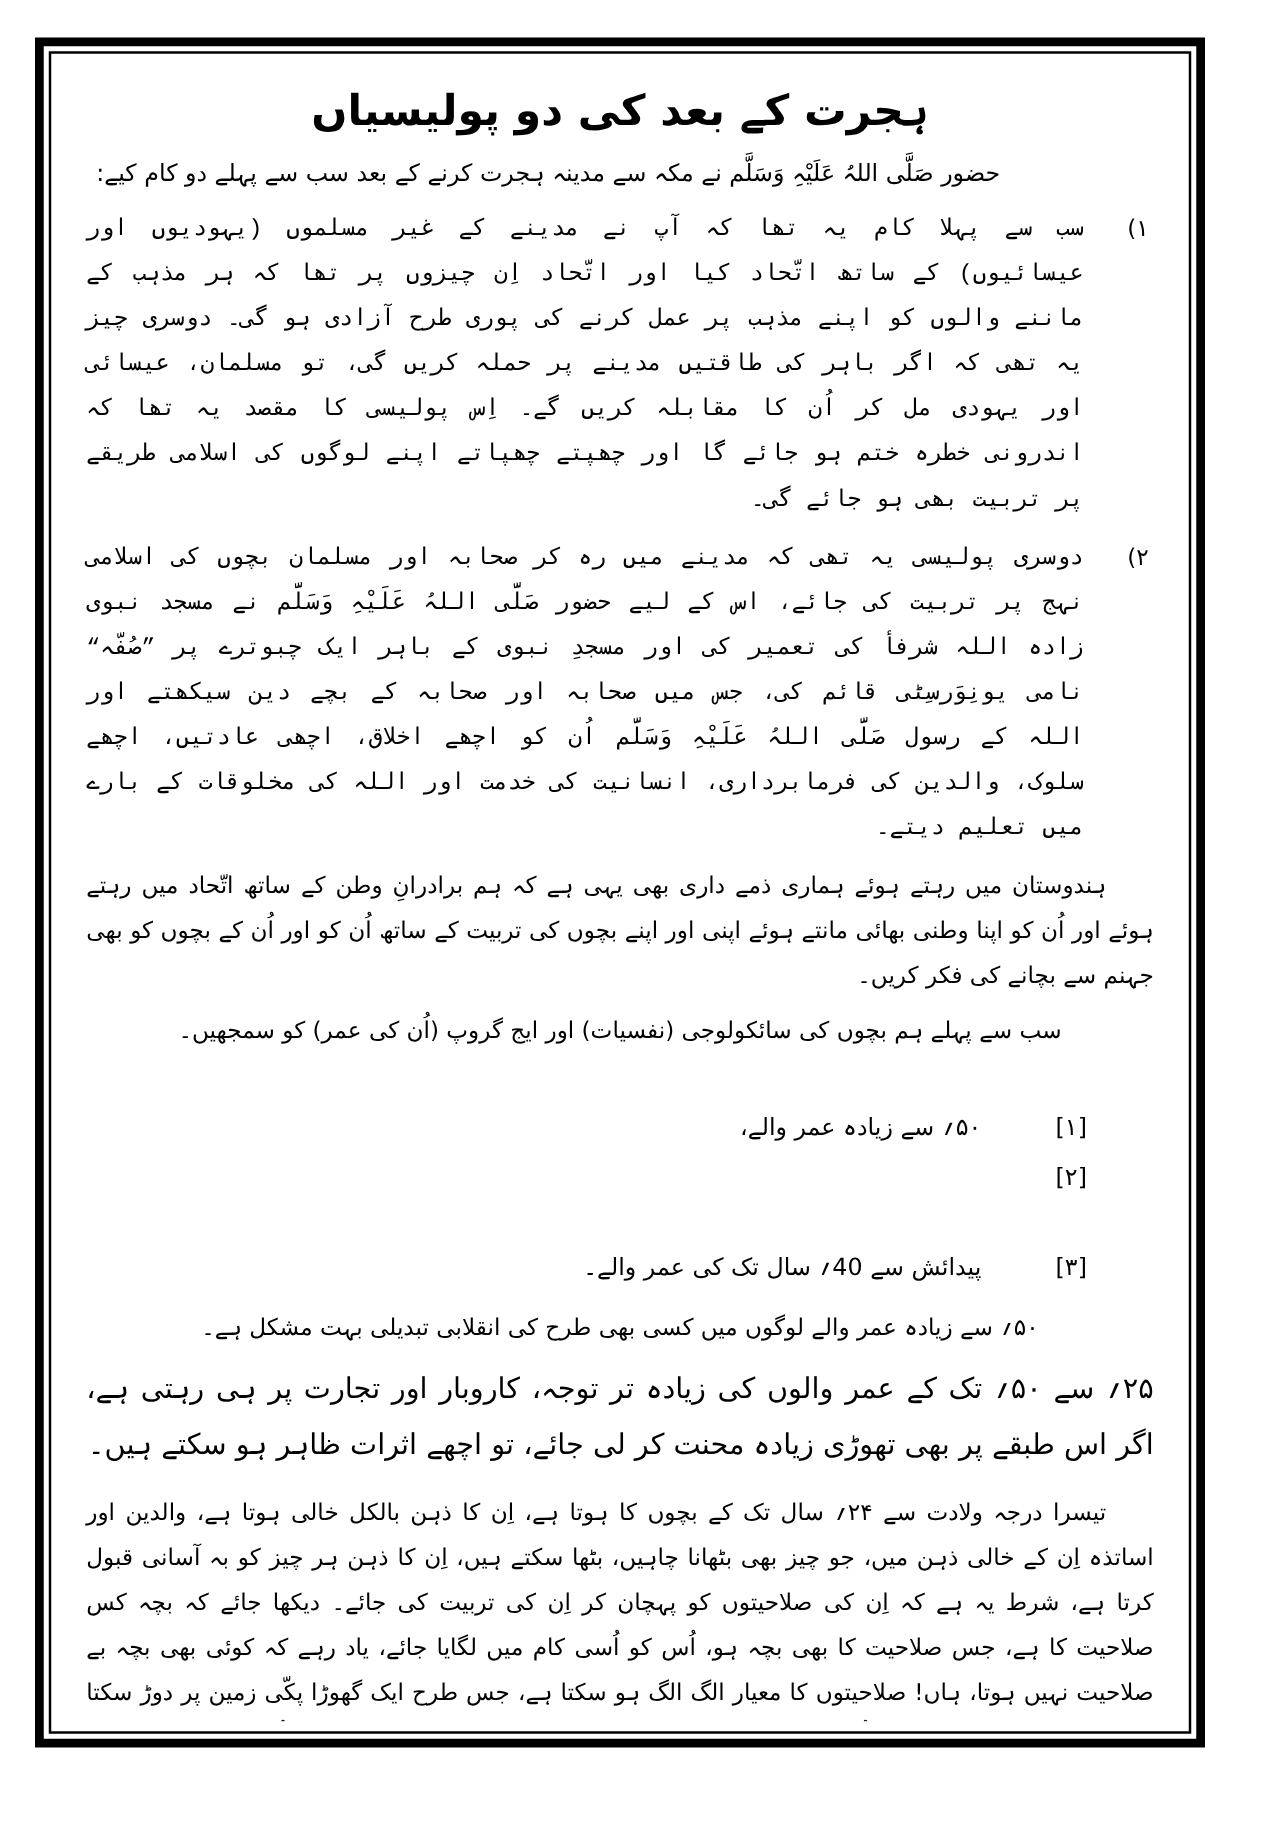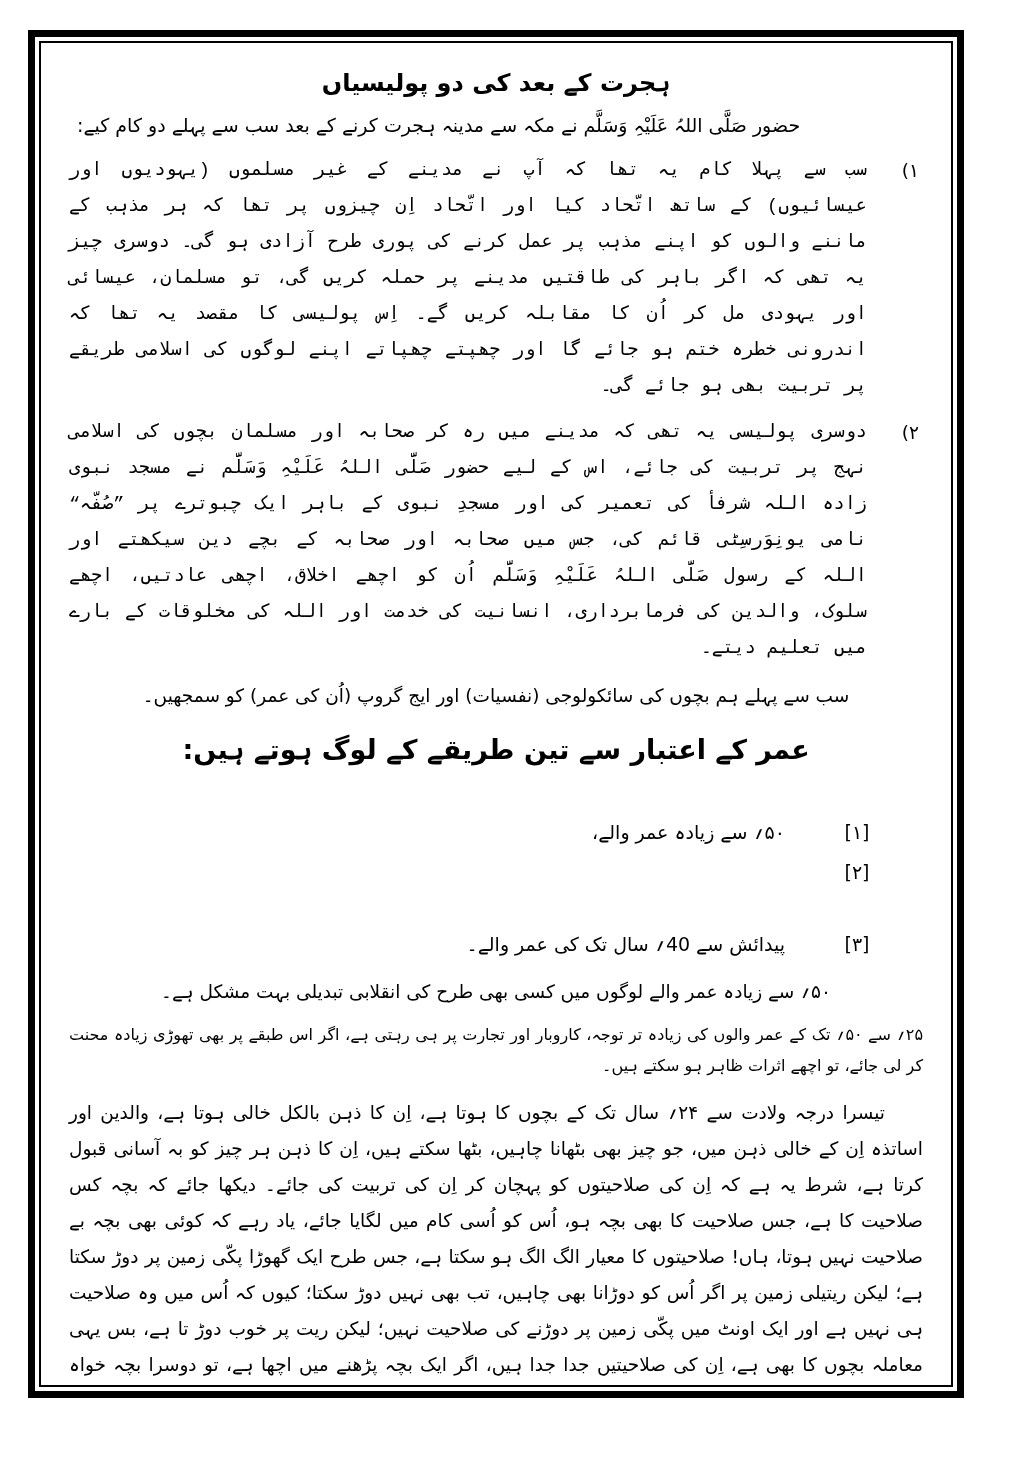--- a/index.html
+++ b/index.html
@@ -55,21 +55,21 @@
     padding: 10px 18px 10px 18px;
     box-sizing: border-box;
     direction: rtl;
     text-align: justify;
     overflow: hidden;
   }
 
   
   .doc-title {
     text-align: center;
-    font-size: 24px;
+    font-size: 34px;
     line-height: 1.35;
     font-weight: 600;
     margin: 6px 0 10px 0;
     letter-spacing: 0.5px;
   }
 
   .lead {
     text-align: left;
     font-size: 19px;
     line-height: 1.75;
@@ -139,21 +139,21 @@
     text-align: center;
   }
   .age-item .age-text {
     flex: 0 0 auto;
     padding-right: 46px;
     white-space: nowrap;
     margin-top: 32px;
   }
 
   p.note {
-    font-size: 16px;
+    font-size: 23px;
     line-height: 1.95;
     margin: 0 0 8px 0;
     text-align: justify;
     text-justify: inter-word;
   }
 
   p.centered-line {
     text-align: center;
     font-size: 18.5px;
     line-height: 1.95;
@@ -177,24 +177,24 @@
         <div class="numbered">
           <div class="marker">۱)</div>
           <div class="par-text">سب سے پہلا کام یہ تھا کہ آپ نے مدینے کے غیر مسلموں (یہودیوں اور عیسائیوں) کے ساتھ اتّحاد کیا اور اتّحاد اِن چیزوں پر تھا کہ ہر مذہب کے ماننے والوں کو اپنے مذہب پر عمل کرنے کی پوری طرح آزادی ہو گی۔ دوسری چیز یہ تھی کہ اگر باہر کی طاقتیں مدینے پر حملہ کریں گی، تو مسلمان، عیسائی اور یہودی مل کر اُن کا مقابلہ کریں گے۔ اِس پولیسی کا مقصد یہ تھا کہ اندرونی خطرہ ختم ہو جائے گا اور چھپتے چھپاتے اپنے لوگوں کی اسلامی طریقے پر تربیت بھی ہو جائے گی۔</div>
         </div>
 
         <div class="numbered">
           <div class="marker">۲)</div>
           <div class="par-text">دوسری پولیسی یہ تھی کہ مدینے میں رہ کر صحابہ اور مسلمان بچوں کی اسلامی نہج پر تربیت کی جائے، اس کے لیے حضور صَلَّی اللہُ عَلَیْہِ وَسَلَّم نے مسجد نبوی زادہ اللہ شرفأ کی تعمیر کی اور مسجدِ نبوی کے باہر ایک چبوترے پر ”صُفّہ“ نامی یونِوَرسِٹی قائم کی، جس میں صحابہ اور صحابہ کے بچے دین سیکھتے اور اللہ کے رسول صَلَّی اللہُ عَلَیْہِ وَسَلَّم اُن کو اچھے اخلاق، اچھی عادتیں، اچھے سلوک، والدین کی فرمابرداری، انسانیت کی خدمت اور اللہ کی مخلوقات کے بارے میں تعلیم دیتے۔</div>
         </div>
 
+        <p class="body-par indented">ہندوستان میں رہتے ہوئے ہماری ذمے داری بھی یہی ہے کہ ہم برادرانِ وطن کے ساتھ اتّحاد میں رہتے ہوئے اور اُن کو اپنا وطنی بھائی مانتے ہوئے اپنی اور اپنے بچوں کی تربیت کے ساتھ اُن کو اور اُن کے بچوں کو بھی جہنم سے بچانے کی فکر کریں۔</p>
 
         <p class="centered-line">سب سے پہلے ہم بچوں کی سائکولوجی (نفسیات) اور ایج گروپ (اُن کی عمر) کو سمجھیں۔</p>
 
-        <h2 class="section-heading">عمر کے اعتبار سے تین طریقے کے لوگ ہوتے ہیں:</h2>
 
         <div class="age-list">
           <div class="age-item">
             <span class="bracket">[۱]</span>
             <span class="age-text">۵۰؍ سے زیادہ عمر والے،</span>
           </div>
           <div class="age-item">
             <span class="bracket">[۲]</span>
           </div>
           <div class="age-item">

